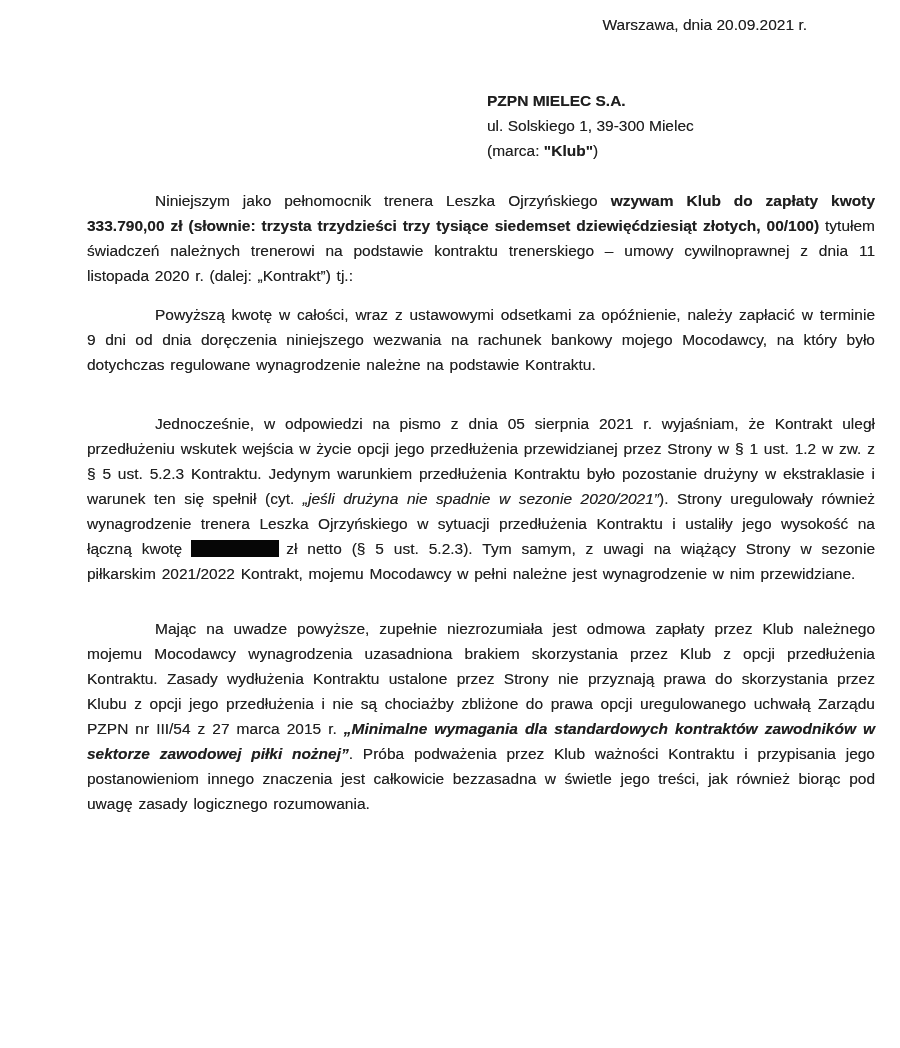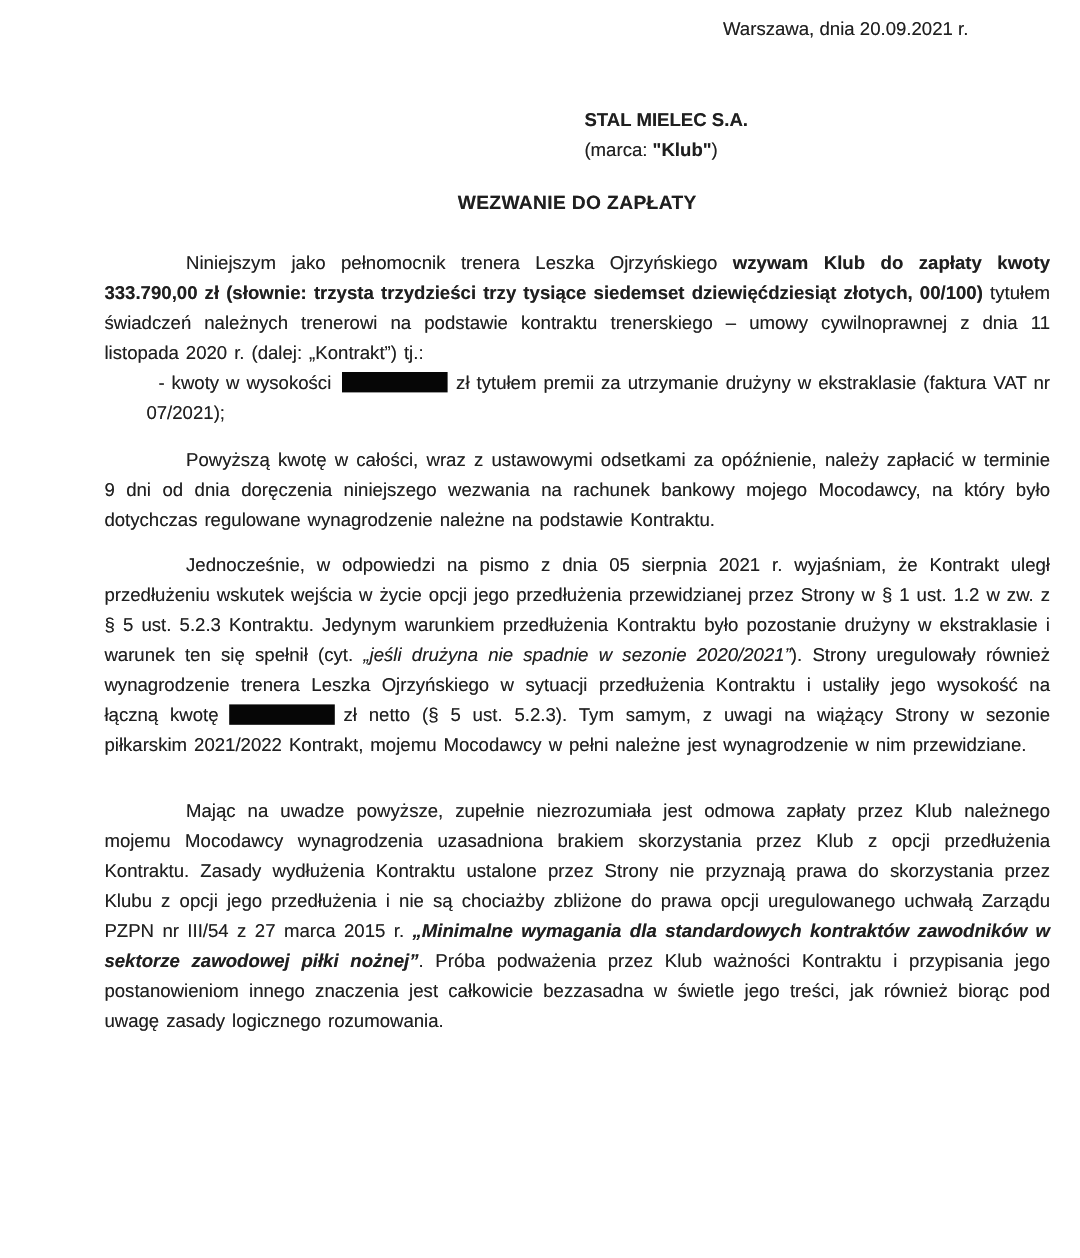--- a/index.html
+++ b/index.html
@@ -34,21 +34,21 @@
     letter-spacing: 0.3px;
   }
   .para {
     margin: 0;
     text-align: justify;
     text-indent: 68px;
     word-spacing: 1.5px;
   }
   .p-intro { margin-top: 25px; }
   .p-payment { margin-top: 14px; }
-  .p-extension { margin-top: 13px; }
+  .p-extension { margin-top: 34px; }
   .p-conclusion { margin-top: 30px; }
   .claims p {
     margin: 0 0 0 35px;
     text-align: justify;
     text-indent: 10px;
     word-spacing: 1.5px;
   }
   .claims p.flush { text-indent: 0; }
   .bold { font-weight: bold; }
   .italic { font-style: italic; }
@@ -65,30 +65,29 @@
 </head>
 <body>
 
 <div class="page">
 
   <div class="date-line">Warszawa, dnia 20.09.2021 r.</div>
 
   <div class="doc-body">
 
     <div class="recipient">
-      <div class="r-name">STAL MIELEC S.A.</div>
+      <div class="r-name">PZPN MIELEC S.A.</div>
+      <div>ul. Solskiego 1, 39-300 Mielec</div>
       <div><span>(marca: </span><span class="bold">"Klub"</span><span>)</span></div>
     </div>
 
-    <div class="doc-title">WEZWANIE DO ZAPŁATY</div>
 
     <p class="para p-intro"><span>Niniejszym jako pełnomocnik trenera Leszka Ojrzyńskiego </span><span class="bold">wzywam Klub do zapłaty kwoty 333.790,00 zł (słownie: trzysta trzydzieści trzy tysiące siedemset dziewięćdziesiąt złotych, 00/100) </span><span>tytułem świadczeń należnych trenerowi na podstawie kontraktu trenerskiego – umowy cywilnoprawnej z dnia 11 listopada 2020 r. (dalej: „Kontrakt”) tj.:</span></p>
 
     <div class="claims">
-      <p><span>- kwoty w wysokości</span><span class="redacted"></span><span>zł tytułem premii za utrzymanie drużyny w ekstraklasie (faktura VAT nr 07/2021);</span></p>
     </div>
 
     <p class="para p-payment">Powyższą kwotę w całości, wraz z ustawowymi odsetkami za opóźnienie, należy zapłacić w terminie 9 dni od dnia doręczenia niniejszego wezwania na rachunek bankowy mojego Mocodawcy, na który było dotychczas regulowane wynagrodzenie należne na podstawie Kontraktu.</p>
 
     <p class="para p-extension"><span>Jednocześnie, w odpowiedzi na pismo z dnia 05 sierpnia 2021 r. wyjaśniam, że Kontrakt uległ przedłużeniu wskutek wejścia w życie opcji jego przedłużenia przewidzianej przez Strony w § 1 ust. 1.2 w zw. z § 5 ust. 5.2.3 Kontraktu. Jedynym warunkiem przedłużenia Kontraktu było pozostanie drużyny w ekstraklasie i warunek ten się spełnił (cyt. </span><span class="italic">„jeśli drużyna nie spadnie w sezonie 2020/2021”</span><span>). Strony uregulowały również wynagrodzenie trenera Leszka Ojrzyńskiego w sytuacji przedłużenia Kontraktu i ustaliły jego wysokość na łączną kwotę</span><span class="redacted"></span><span>zł netto (§ 5 ust. 5.2.3). Tym samym, z uwagi na wiążący Strony w sezonie piłkarskim 2021/2022 Kontrakt, mojemu Mocodawcy w pełni należne jest wynagrodzenie w nim przewidziane.</span></p>
 
     <p class="para p-conclusion"><span>Mając na uwadze powyższe, zupełnie niezrozumiała jest odmowa zapłaty przez Klub należnego mojemu Mocodawcy wynagrodzenia uzasadniona brakiem skorzystania przez Klub z opcji przedłużenia Kontraktu. Zasady wydłużenia Kontraktu ustalone przez Strony nie przyznają prawa do skorzystania przez Klubu z opcji jego przedłużenia i nie są chociażby zbliżone do prawa opcji uregulowanego uchwałą Zarządu PZPN nr III/54 z 27 marca 2015 r. </span><span class="bold-italic">„Minimalne wymagania dla standardowych kontraktów zawodników w sektorze zawodowej piłki nożnej”</span><span>. Próba podważenia przez Klub ważności Kontraktu i przypisania jego postanowieniom innego znaczenia jest całkowicie bezzasadna w świetle jego treści, jak również biorąc pod uwagę zasady logicznego rozumowania.</span></p>
 
   </div>
 </div>

